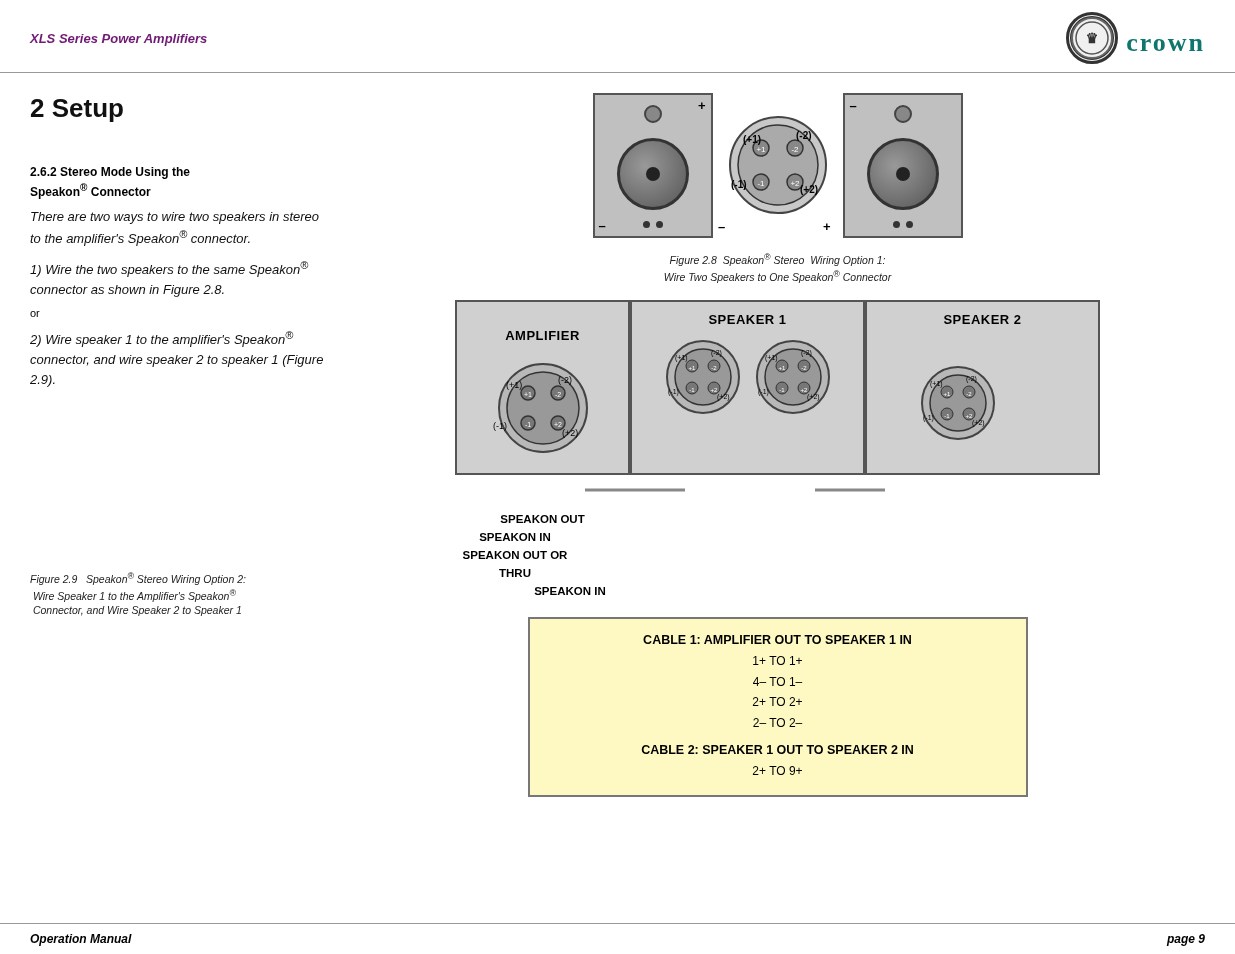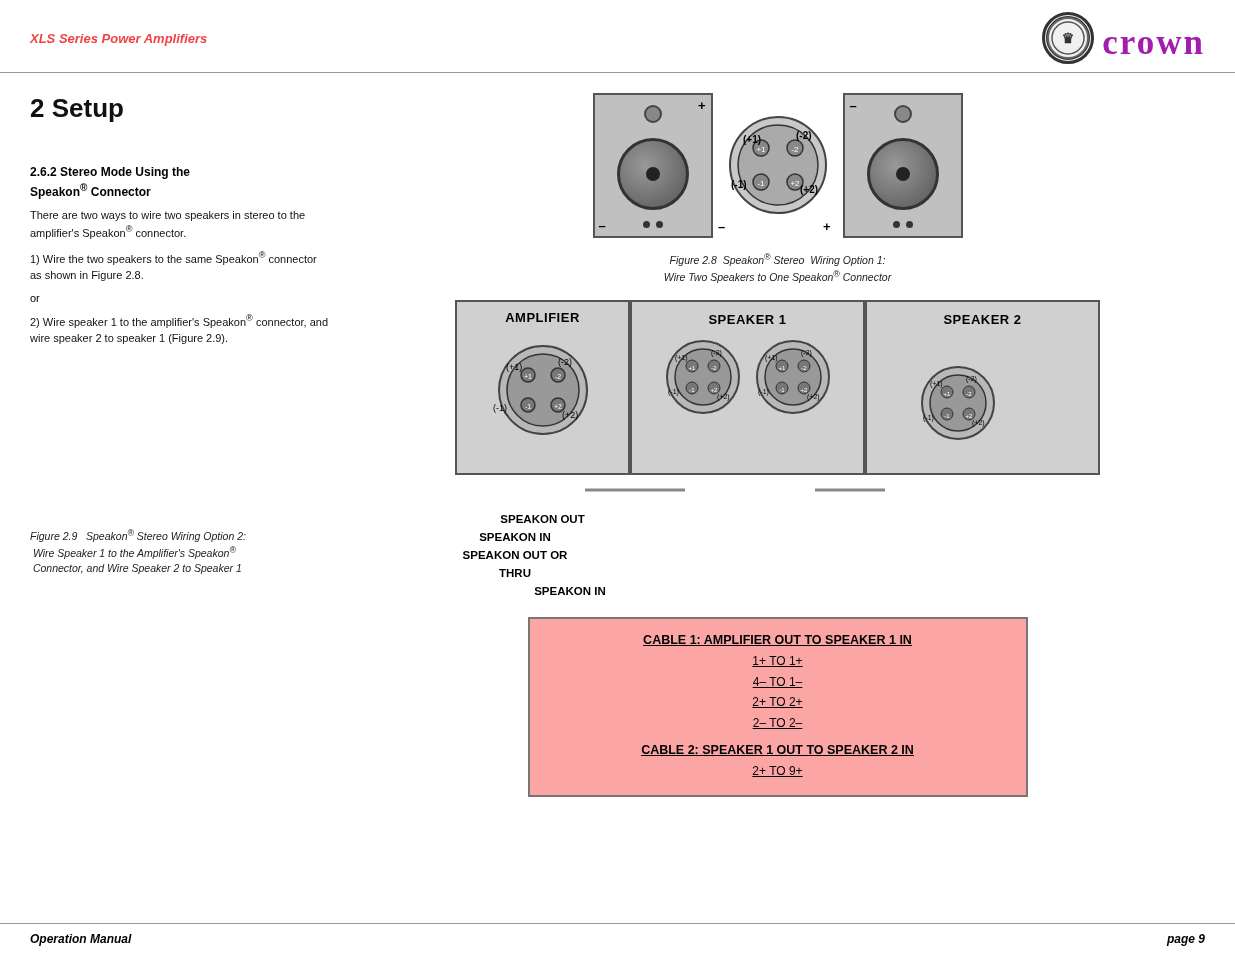--- a/index.html
+++ b/index.html
@@ -16,21 +16,21 @@
     
     .header {
       display: flex;
       justify-content: space-between;
       align-items: center;
       padding: 12px 30px 8px 30px;
       border-bottom: 1px solid #999;
     }
     .header-title {
       font-size: 13px;
-      color: #ef4444;
+      color: #701a75;
     }
     .header-title span {
       font-style: italic;
       font-weight: bold;
     }
     .logo-area {
       display: flex;
       align-items: center;
       gap: 8px;
     }
@@ -49,24 +49,24 @@
     }
     .logo-circle::after {
       content: '';
       width: 38px;
       height: 38px;
       border-radius: 50%;
       border: 2px solid #666;
       position: absolute;
     }
     .logo-text {
-      font-size: 35px;
+      font-size: 26px;
       font-weight: bold;
       letter-spacing: 2px;
-      color: #a21caf;
+      color: #0f766e;
       font-family: 'Georgia', serif;
       margin-top: 9px;
     }
 
     
     .page-body {
       display: flex;
       padding: 20px 30px 20px 30px;
       gap: 20px;
       min-height: 860px;
@@ -84,24 +84,25 @@
       color: #111;
     }
     .subsection-title {
       font-size: 12px;
       font-weight: bold;
       margin-bottom: 6px;
       line-height: 1.4;
       margin-top: 40px;
     }
     .body-text {
-      font-size: 11px;
+      font-size: 13px;
       line-height: 1.5;
       margin-bottom: 8px;
       color: #111;
+      font-style: italic;
     }
     .or-text {
       font-size: 11px;
       margin-bottom: 8px;
     }
     .figure-caption-left {
       font-size: 10.5px;
       font-style: italic;
       color: #222;
       line-height: 1.4;
@@ -152,21 +153,21 @@
       position: relative;
     }
 
     .amp-box {
       width: 175px;
       height: 175px;
       display: flex;
       flex-direction: column;
       align-items: center;
       justify-content: flex-start;
-      padding-top: 8px;
+      padding-top: 26px;
     }
 
     .box-label {
       font-size: 13px;
       font-weight: bold;
       letter-spacing: 0.5px;
       margin-bottom: 10px;
       text-align: center;
     }
 
@@ -187,26 +188,25 @@
       flex-direction: column;
       align-items: center;
       justify-content: flex-start;
       padding-top: 10px;
       gap: 26px;
     }
 
     
     .cable-info-box {
       border: 2px solid #777;
-      background: #fca5a5;
+      background: #fef9c3;
       padding: 14px 30px 14px 30px;
       width: 500px;
       margin: 0 auto;
       text-align: center;
-      text-decoration: underline;
     }
 
     .cable-header {
       font-size: 12.5px;
       font-weight: bold;
       margin-bottom: 4px;
     }
     .cable-lines {
       font-size: 12px;
       line-height: 1.7;

